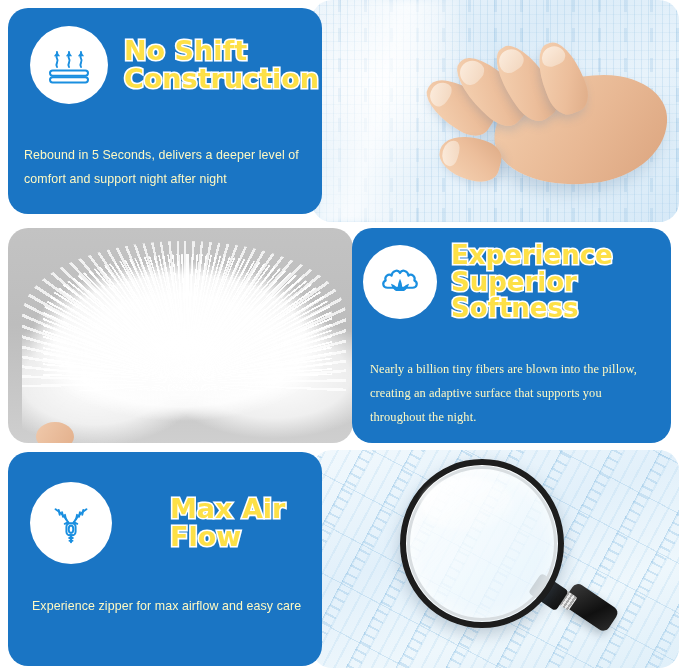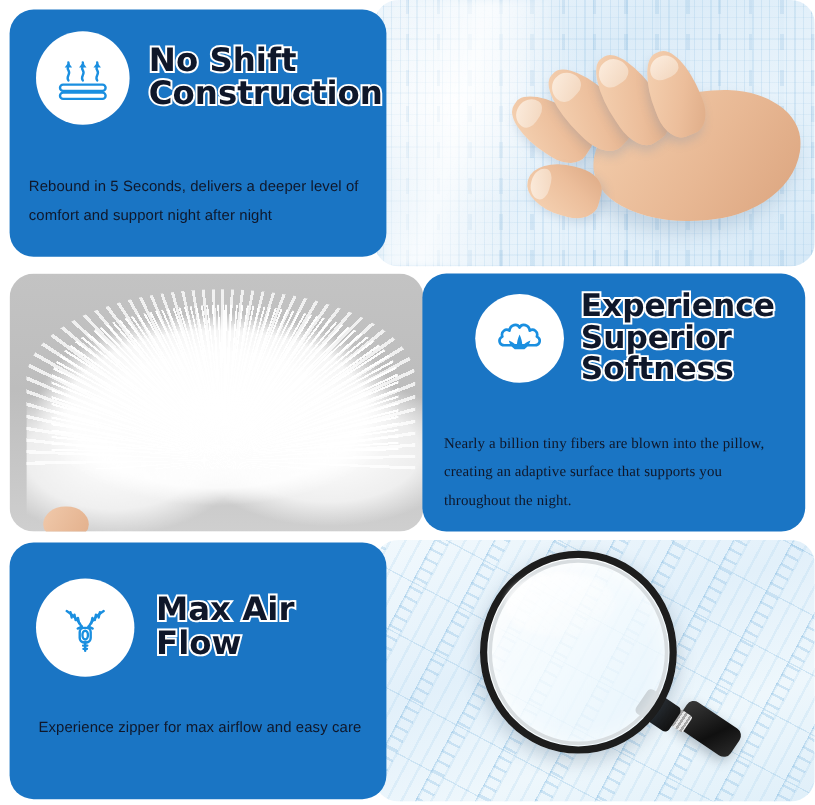--- a/index.html
+++ b/index.html
@@ -38,51 +38,51 @@
   
   #row3 .panel{left:8px;top:2px;width:314px;height:214px;z-index:3;}
   #row3 .photo{left:312px;top:0px;width:367px;height:218px;z-index:1;}
 
   
   .panel-head{
     position:absolute;display:flex;align-items:center;
     left:22px;right:10px;
   }
   #row1 .panel-head{top:18px;}
-  #row2 .panel-head{top:14px;left:44px;}
-  #row3 .panel-head{top:30px;}
+  #row2 .panel-head{top:14px;left:11px;}
+  #row3 .panel-head{top:30px;gap:40px;}
 
   .badge{
     flex:0 0 auto;
     width:78px;height:78px;border-radius:50%;
     background:#ffffff;
     display:flex;align-items:center;justify-content:center;
   }
   #row2 .badge{width:74px;height:74px;}
   #row3 .badge{width:82px;height:82px;}
   .badge svg{display:block;}
 
   .title{
     margin-left:16px;
     font-family:"DejaVu Sans", sans-serif;
     font-weight:bold;
     font-size:27px;
     line-height:1.02;
     letter-spacing:0px;
-    color:#0f172a;
+    color:#fde047;
     -webkit-text-stroke:3.2px #ffffff;
     paint-order:stroke fill;
     white-space:pre-line;
   }
   #row2 .title{font-size:26px;margin-left:14px;}
   #row3 .title{font-size:27px;margin-left:18px;}
 
   .body-text{
     position:absolute;
-    color:#0f172a;
+    color:#fef9c3;
     font-size:12.4px;
     line-height:1.95;
     letter-spacing:0.1px;
   }
   #row1 .body-text{left:16px;right:12px;top:135px;}
   #row2 .body-text{left:18px;right:14px;top:130px;line-height:1.92;font-family:Liberation Serif, serif;}
   #row3 .body-text{left:24px;right:12px;top:142px;}
 
   
   .ph-hand{

